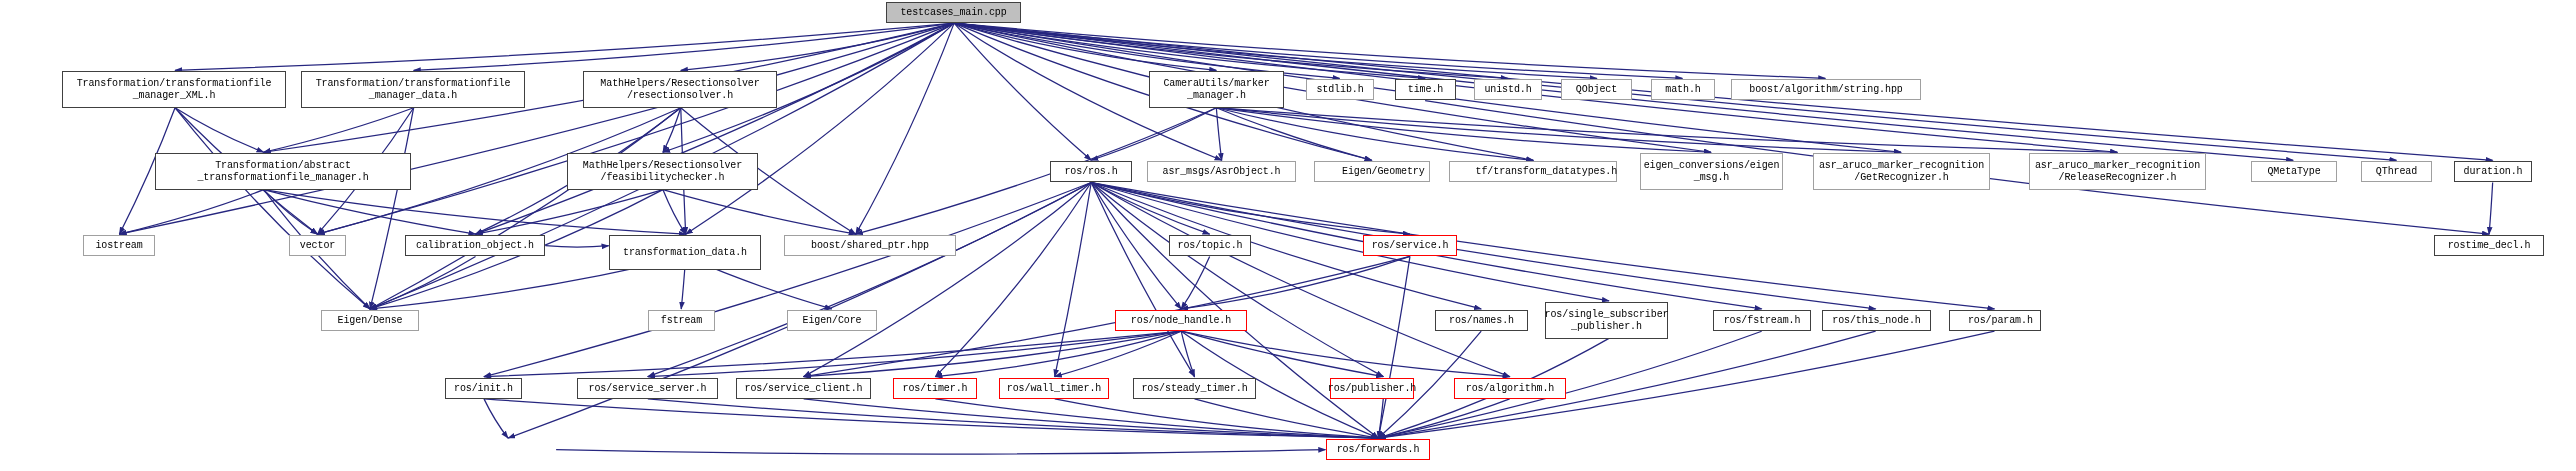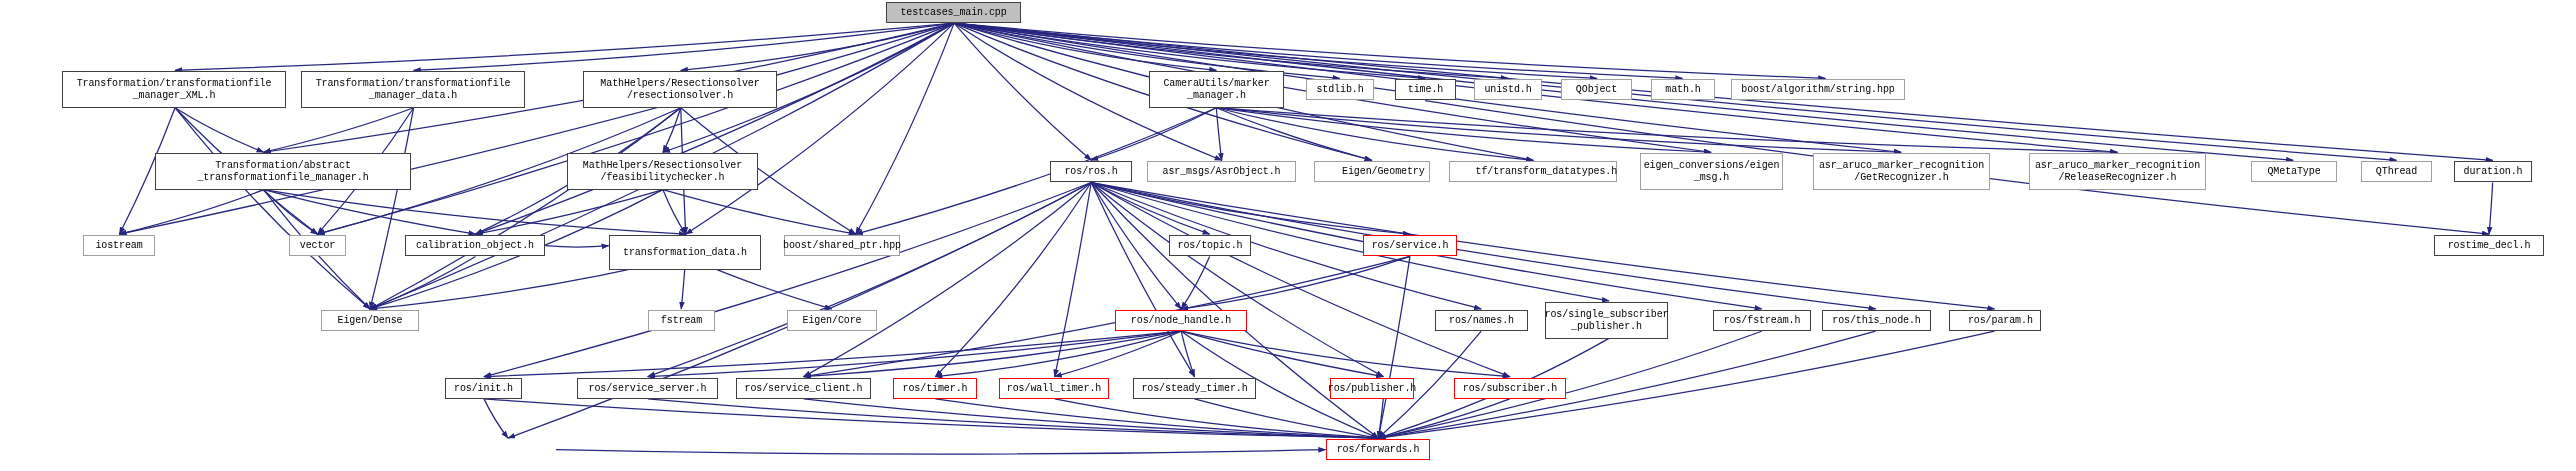--- a/index.html
+++ b/index.html
@@ -184,21 +184,21 @@
 _manager_data.h</div>
       <div class="node thick" style="left: 583px; top: 71px; width: 194px; height: 37px;">MathHelpers/Resectionsolver
 /resectionsolver.h</div>
       <div class="node thick" style="left: 1149px; top: 71px; width: 135px; height: 37px;">CameraUtils/marker
 _manager.h</div>
       <div class="node" style="left: 1306px; top: 79px; width: 68px; height: 21.4px;">stdlib.h</div>
       <div class="node thick" style="left: 1395px; top: 79px; width: 61px; height: 21.4px;">time.h</div>
       <div class="node" style="left: 1474px; top: 79px; width: 68px; height: 21.4px;">unistd.h</div>
       <div class="node" style="left: 1561px; top: 79px; width: 71px; height: 21.4px;">QObject</div>
       <div class="node" style="left: 1651px; top: 79px; width: 64px; height: 21.4px;">math.h</div>
-      <div class="node" style="left: 1731px; top: 79px; width: 174px; height: 21.4px;">boost/algorithm/string.hpp</div>
+      <div class="node" style="left: 1731px; top: 79px; width: 190px; height: 21.4px;">boost/algorithm/string.hpp</div>
       <div class="node thick" style="left: 155px; top: 153px; width: 256px; height: 37px;">Transformation/abstract
 _transformationfile_manager.h</div>
       <div class="node thick" style="left: 567px; top: 153px; width: 191px; height: 37px;">MathHelpers/Resectionsolver
 /feasibilitychecker.h</div>
       <div class="node thick" style="left: 1050px; top: 161px; width: 82px; height: 21.4px;">ros/ros.h</div>
       <div class="node" style="left: 1147px; top: 161px; width: 149px; height: 21.4px;">asr_msgs/AsrObject.h</div>
       <div class="node" style="left: 1314px; top: 161px; width: 116px; height: 21.4px; padding-left: 28px;">Eigen/Geometry</div>
       <div class="node" style="left: 1449px; top: 161px; width: 168px; height: 21.4px; padding-left: 32px;">tf/transform_datatypes.h</div>
       <div class="node" style="left: 1640px; top: 153px; width: 143px; height: 37px;">eigen_conversions/eigen
 _msg.h</div>
@@ -206,39 +206,39 @@
 /GetRecognizer.h</div>
       <div class="node" style="left: 2029px; top: 153px; width: 177px; height: 37px;">asr_aruco_marker_recognition
 /ReleaseRecognizer.h</div>
       <div class="node" style="left: 2251px; top: 161px; width: 86px; height: 21.4px;">QMetaType</div>
       <div class="node" style="left: 2361px; top: 161px; width: 71px; height: 21.4px;">QThread</div>
       <div class="node thick" style="left: 2454px; top: 161px; width: 78px; height: 21.4px;">duration.h</div>
       <div class="node" style="left: 83px; top: 235px; width: 72px; height: 21.4px;">iostream</div>
       <div class="node" style="left: 289px; top: 235px; width: 57px; height: 21.4px;">vector</div>
       <div class="node thick" style="left: 405px; top: 235px; width: 140px; height: 21.4px;">calibration_object.h</div>
       <div class="node thick" style="left: 609px; top: 235px; width: 152px; height: 35px; text-align: center;">transformation_data.h</div>
-      <div class="node" style="left: 784px; top: 235px; width: 116px; height: 21.4px;">boost/shared_ptr.hpp</div>
+      <div class="node" style="left: 784px; top: 235px; width: 172px; height: 21.4px;">boost/shared_ptr.hpp</div>
       <div class="node thick" style="left: 1169px; top: 235px; width: 82px; height: 21.4px;">ros/topic.h</div>
       <div class="node red" style="left: 1363px; top: 235px; width: 94px; height: 21.4px;">ros/service.h</div>
       <div class="node thick" style="left: 2434px; top: 235px; width: 110px; height: 21.4px;">rostime_decl.h</div>
       <div class="node" style="left: 321px; top: 310px; width: 98px; height: 21.4px;">Eigen/Dense</div>
       <div class="node" style="left: 648px; top: 310px; width: 67px; height: 21.4px;">fstream</div>
       <div class="node" style="left: 787px; top: 310px; width: 90px; height: 21.4px;">Eigen/Core</div>
       <div class="node red" style="left: 1115px; top: 310px; width: 132px; height: 21.4px;">ros/node_handle.h</div>
       <div class="node thick" style="left: 1435px; top: 310px; width: 93px; height: 21.4px;">ros/names.h</div>
       <div class="node thick" style="left: 1545px; top: 302px; width: 123px; height: 37px;">ros/single_subscriber
 _publisher.h</div>
       <div class="node thick" style="left: 1713px; top: 310px; width: 98px; height: 21.4px;">ros/fstream.h</div>
       <div class="node thick" style="left: 1822px; top: 310px; width: 109px; height: 21.4px;">ros/this_node.h</div>
       <div class="node thick" style="left: 1949px; top: 310px; width: 92px; height: 21.4px; padding-left: 16px;">ros/param.h</div>
       <div class="node thick" style="left: 445px; top: 378px; width: 77px; height: 21.4px;">ros/init.h</div>
       <div class="node thick" style="left: 577px; top: 378px; width: 141px; height: 21.4px;">ros/service_server.h</div>
       <div class="node thick" style="left: 736px; top: 378px; width: 135px; height: 21.4px;">ros/service_client.h</div>
       <div class="node red" style="left: 893px; top: 378px; width: 84px; height: 21.4px;">ros/timer.h</div>
       <div class="node red" style="left: 999px; top: 378px; width: 110px; height: 21.4px;">ros/wall_timer.h</div>
       <div class="node thick" style="left: 1133px; top: 378px; width: 123px; height: 21.4px;">ros/steady_timer.h</div>
       <div class="node red" style="left: 1330px; top: 378px; width: 84px; height: 21.4px;">ros/publisher.h</div>
-      <div class="node red" style="left: 1454px; top: 378px; width: 112px; height: 21.4px;">ros/subscriber.h</div>
+      <div class="node red" style="left: 1454px; top: 378px; width: 112px; height: 21.4px;">ros/algorithm.h</div>
       <div class="node thick" style="left: 460px; top: 439px; width: 96px; height: 19px; margin-top: 34px;">ros/spinner.h</div>
       <div class="node red" style="left: 1326px; top: 439px; width: 104px; height: 21.4px;">ros/forwards.h</div>
     </div>
 </div>
 
 
 </body></html>

